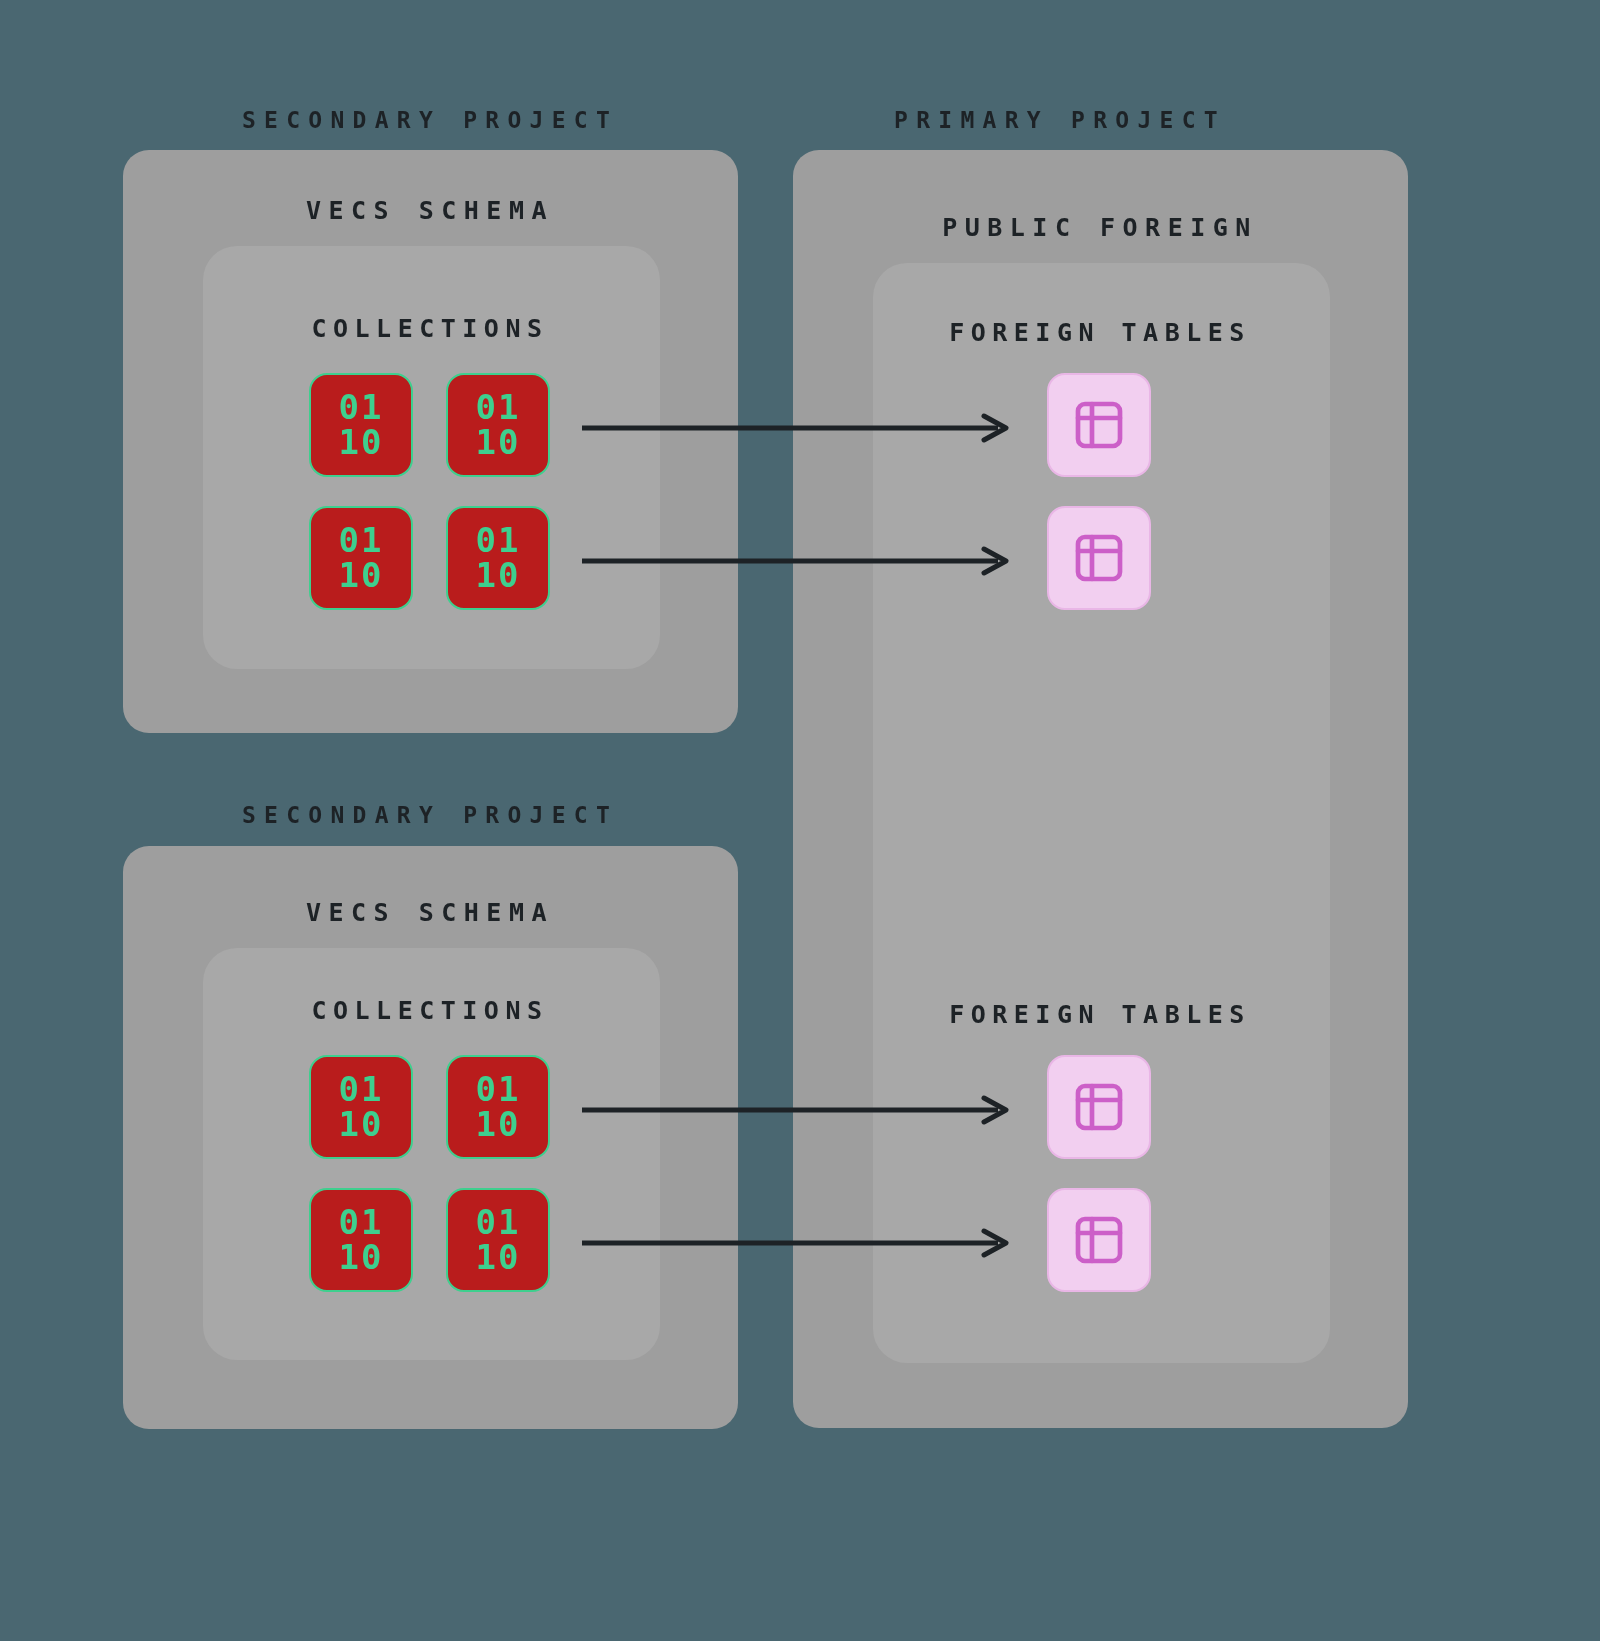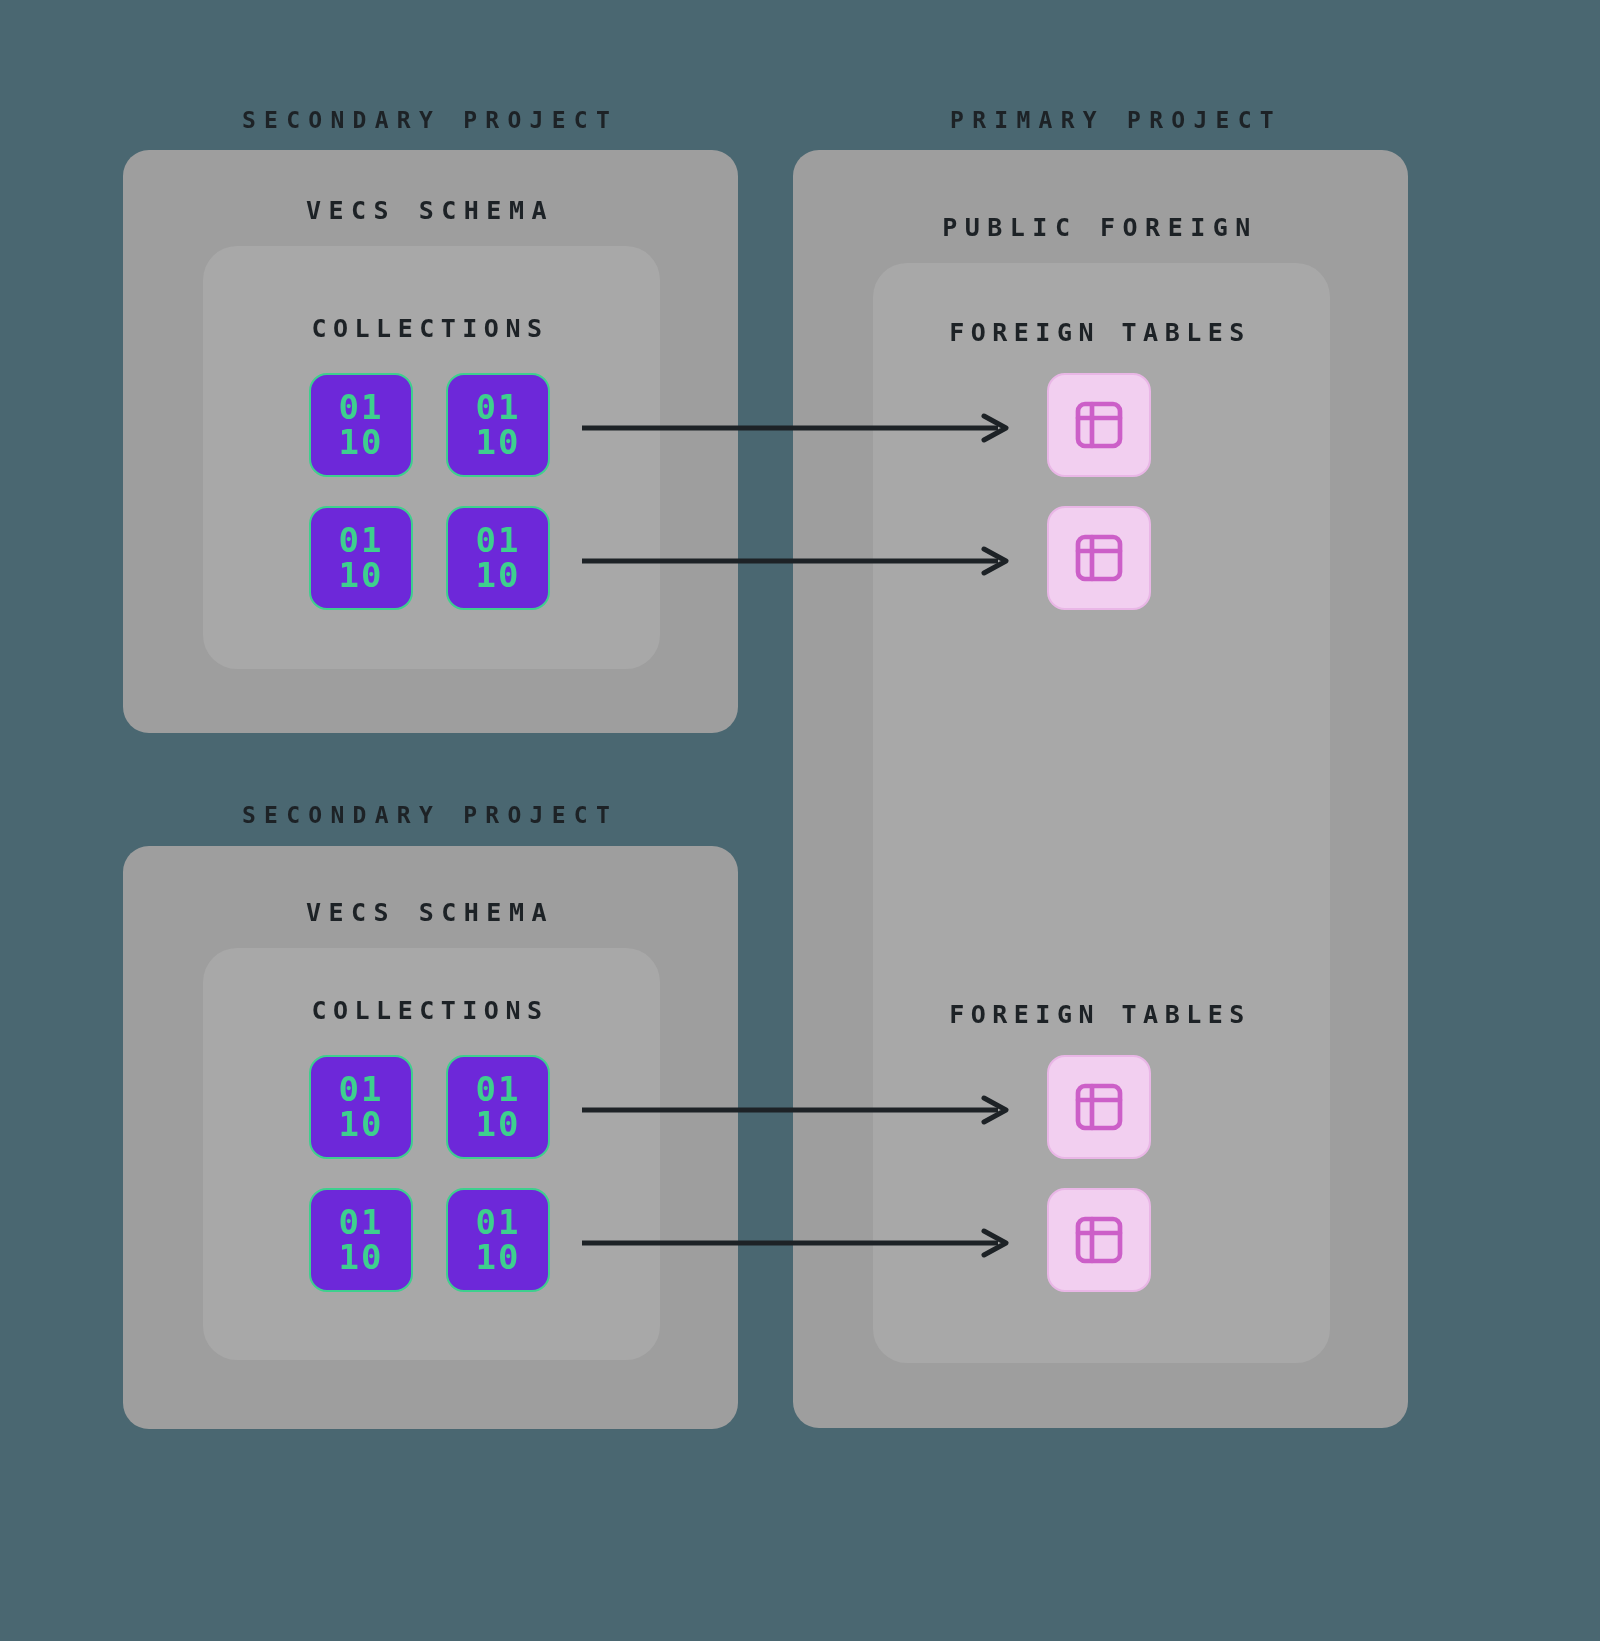--- a/index.html
+++ b/index.html
@@ -59,21 +59,21 @@
   
   .tile {
     position: absolute;
     box-sizing: border-box;
     border-radius: 18px;
     display: flex;
     align-items: center;
     justify-content: center;
   }
   .tile-binary {
-    background: #6d28d9;
+    background: #b91c1c;
     border: 2px solid #3ecf8e;
   }
   .bits {
     font-family: "DejaVu Sans Mono", "Liberation Mono", monospace;
     font-size: 34px;
     font-weight: 700;
     line-height: 1.02;
     color: #3ecf8e;
     letter-spacing: 0.06em;
     text-align: center;
@@ -119,21 +119,21 @@
   </div>
   <div class="tile tile-binary" style="left:309px; top:506px; width:104px; height:104px;">
     <span class="bits">01
 10</span>
   </div>
   <div class="tile tile-binary" style="left:446px; top:506px; width:104px; height:104px;">
     <span class="bits">01
 10</span>
   </div>
 
-  <div class="label project" style="left:1116px; top:107px;">PRIMARY PROJECT</div>
+  <div class="label project" style="left:1060px; top:107px;">PRIMARY PROJECT</div>
 
   <div class="panel-outer" style="left:793px; top:150px; width:615px; height:1278px;">
   </div>
 
   <div class="label schema" style="left:1100px; top:213px;">PUBLIC FOREIGN</div>
 
   <div class="panel-inner" style="left:873px; top:263px; width:457px; height:1100px;">
   </div>
 
   <div class="label group" style="left:1100px; top:318px;">FOREIGN TABLES</div>

